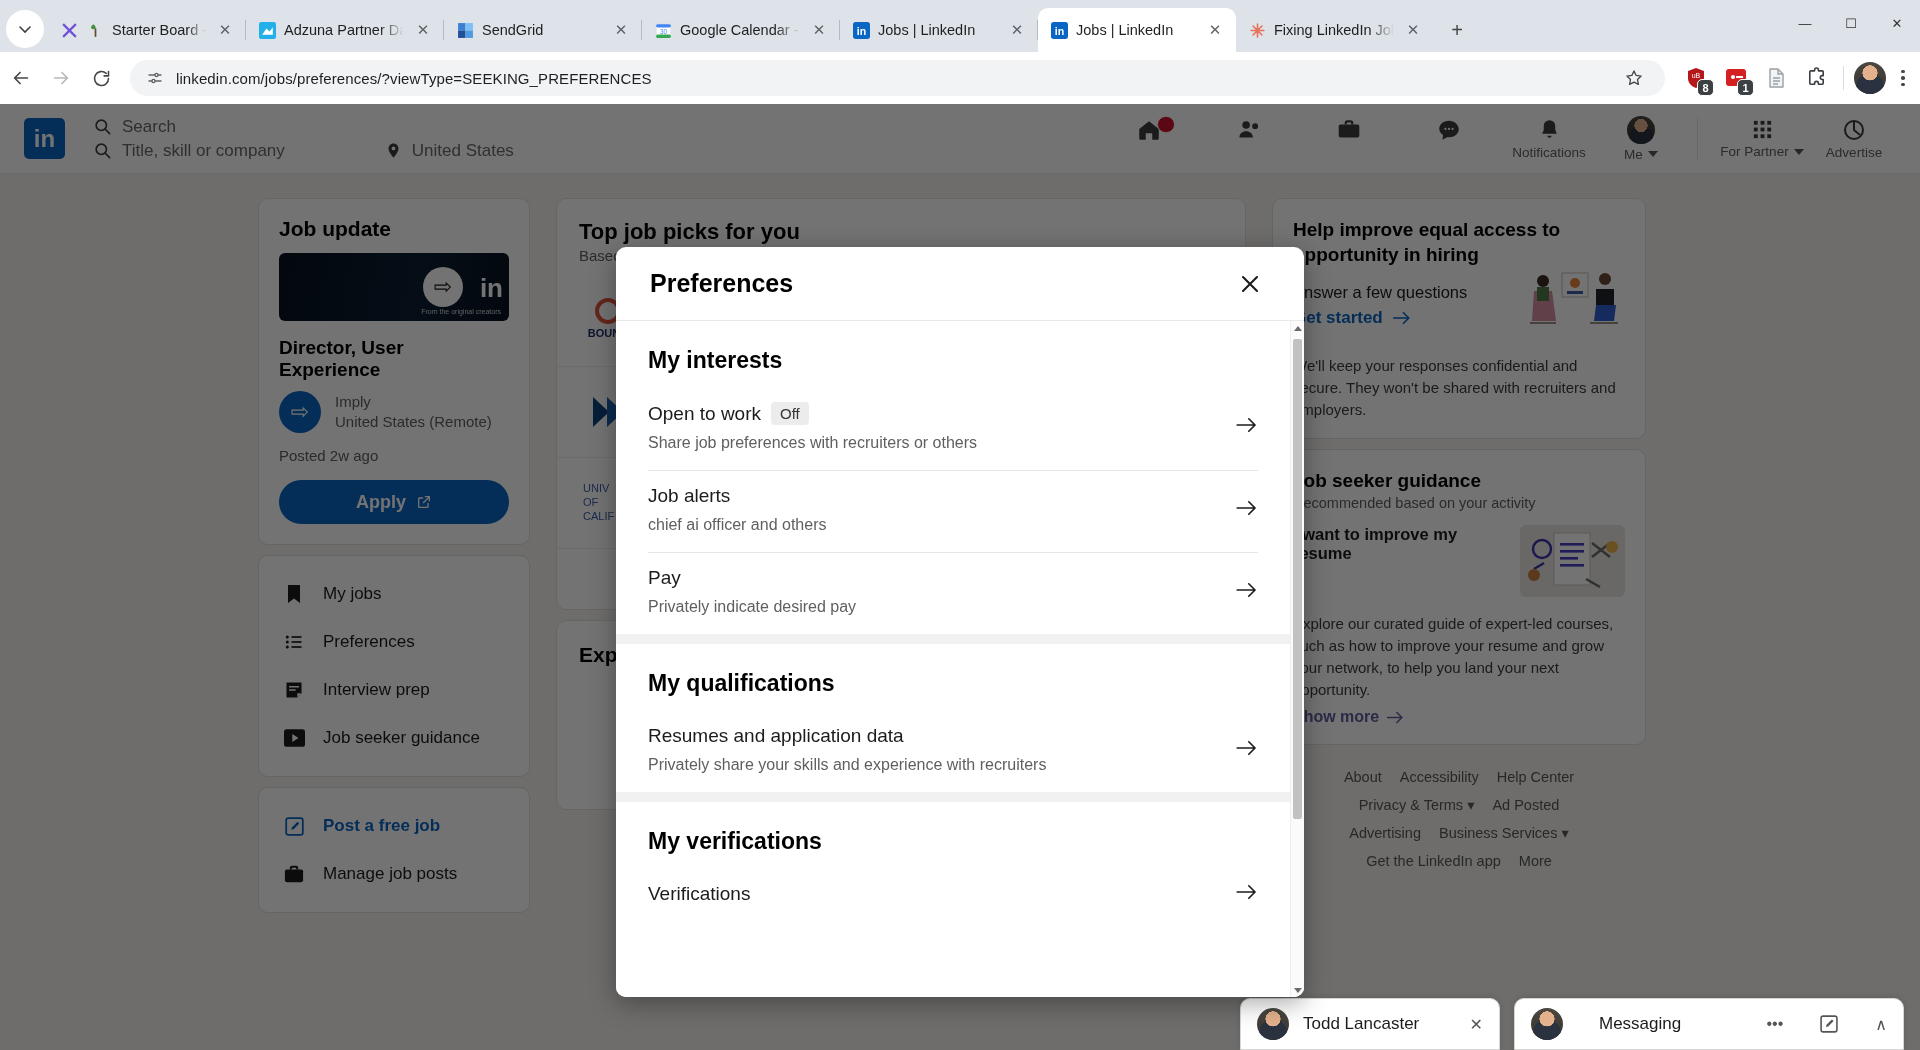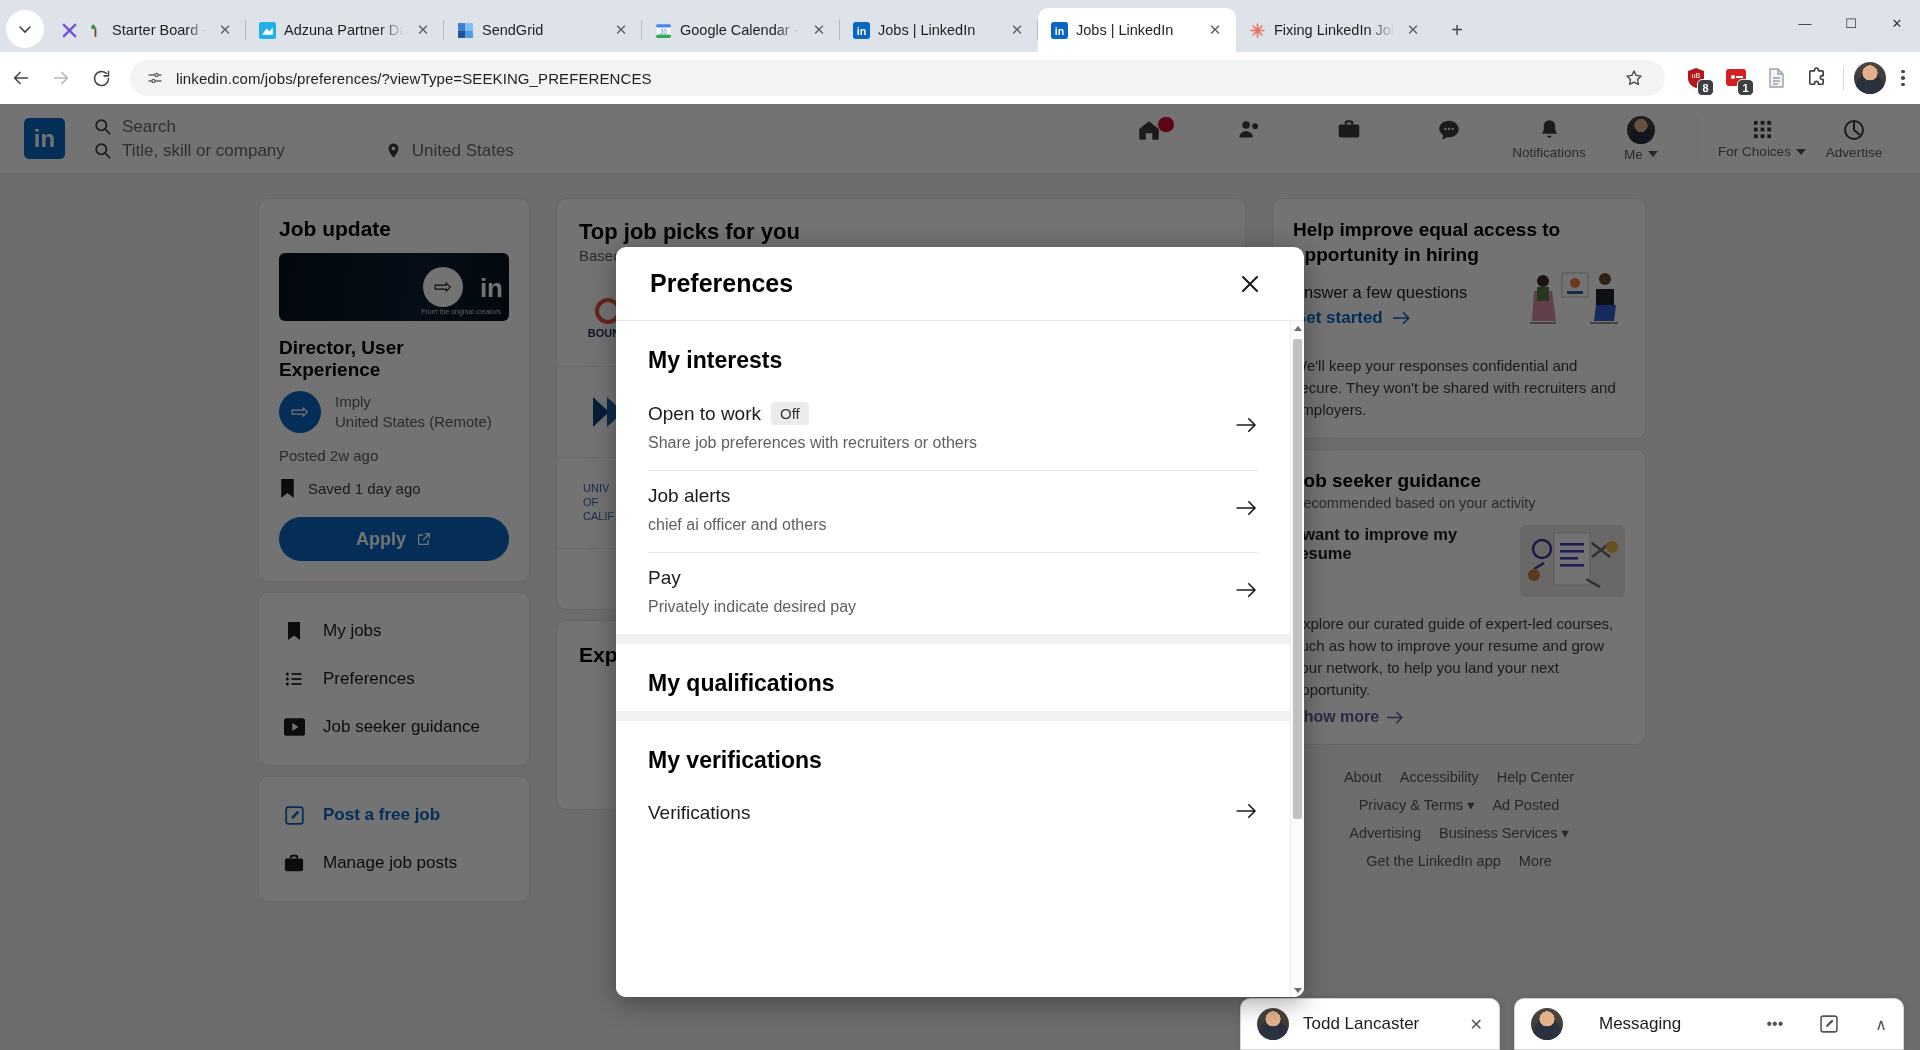--- a/index.html
+++ b/index.html
@@ -525,21 +525,21 @@
                   <rect x="17" y="3" width="4" height="4"></rect>
                   <rect x="3" y="10" width="4" height="4"></rect>
                   <rect x="10" y="10" width="4" height="4"></rect>
                   <rect x="17" y="10" width="4" height="4"></rect>
                   <rect x="3" y="17" width="4" height="4"></rect>
                   <rect x="10" y="17" width="4" height="4"></rect>
                   <rect x="17" y="17" width="4" height="4"></rect>
                 </g>
               </svg>
             <span style="display:flex;align-items:center;gap:5px;">
-              <span>For Choices</span>
+              <span>For Partner</span>
                 <span class="caret-d"></span>
             </span>
           </div>
           <div class="gnav-item thin">
             <svg width="24" height="24" viewBox="0 0 24 24">
                 <circle cx="12" cy="12" r="9" fill="none" stroke="#3d3d3d" stroke-width="2"></circle>
                 <path d="M12 3v9l6 5" stroke="#3d3d3d" stroke-width="2" fill="none"></path>
               </svg>
             <span>Advertise</span>
           </div>
@@ -558,26 +558,20 @@
             </div>
             <div class="jobtitle">Director, User Experience</div>
             <div class="jobco">
               <div class="logo">⇨</div>
               <div class="meta">
                 <div>Imply</div>
                 <div>United States (Remote)</div>
               </div>
             </div>
             <div class="jobmeta">Posted 2w ago</div>
-            <div class="jobsaved">
-              <svg width="17" height="21" viewBox="0 0 16 20">
-                  <path d="M2 1h12v18l-6-4.6L2 19z" fill="#1c1c1c"></path>
-                </svg>
-              <span>Saved 1 day ago</span>
-            </div>
             <div class="applybtn">
               <span>Apply</span>
               <svg width="16" height="16" viewBox="0 0 24 24">
                   <path d="M14 4h6v6M20 4l-9 9M18 14v5a1 1 0 0 1-1 1H5a1 1 0 0 1-1-1V7a1 1 0 0 1 1-1h5" fill="none" stroke="#fff" stroke-width="2" stroke-linecap="round" stroke-linejoin="round"></path>
                 </svg>
             </div>
           </div>
 
           <div class="card">
             <div class="navlist">
@@ -596,20 +590,32 @@
                         <circle cx="4" cy="6" r="1.8"></circle>
                         <circle cx="4" cy="12" r="1.8"></circle>
                         <circle cx="4" cy="18" r="1.8"></circle>
                         <rect x="9" y="5" width="12" height="2"></rect>
                         <rect x="9" y="11" width="12" height="2"></rect>
                         <rect x="9" y="17" width="12" height="2"></rect>
                       </g>
                     </svg>
                   </span>
                 <span>Preferences</span>
+              </div>
+              <div class="navrow">
+                <span class="navicon">
+                    <svg width="20" height="20" viewBox="0 0 24 24">
+                      <path d="M3 3h18v13l-5 5H3z" fill="#1c1c1c"></path>
+                      <path d="M16 21v-5h5" fill="#fff"></path>
+                      <g stroke="#fff" stroke-width="1.7">
+                        <path d="M6 8h12M6 12h8"></path>
+                      </g>
+                    </svg>
+                  </span>
+                <span>Interview prep</span>
               </div>
               <div class="navrow">
                 <span class="navicon">
                     <svg width="21" height="18" viewBox="0 0 24 20">
                       <rect width="24" height="20" rx="3" fill="#1c1c1c"></rect>
                       <path d="M9.5 5.5l7 4.5-7 4.5z" fill="#fff"></path>
                     </svg>
                   </span>
                 <span>Job seeker guidance</span>
               </div>
@@ -846,20 +852,33 @@
                     <path d="M1 9h20m0 0l-7-7m7 7l-7 7" stroke="currentColor" stroke-width="1.9" fill="none" stroke-linecap="round" stroke-linejoin="round"></path>
                   </svg>
               </span>
             </div>
           </div>
 
           <div class="msep"></div>
 
           <div class="msection">
             <h3>My qualifications</h3>
+            <div class="mrow nb">
+              <div>
+                <div class="lbl">
+                  <span>Resumes and application data</span>
+                </div>
+                <div class="desc">Privately share your skills and experience with recruiters</div>
+              </div>
+              <span class="arrow">
+                <svg width="22" height="16" viewBox="0 0 24 18">
+                    <path d="M1 9h20m0 0l-7-7m7 7l-7 7" stroke="currentColor" stroke-width="1.9" fill="none" stroke-linecap="round" stroke-linejoin="round"></path>
+                  </svg>
+              </span>
+            </div>
           </div>
 
           <div class="msep"></div>
 
           <div class="msection">
             <h3>My verifications</h3>
             <div class="mrow nb">
               <div>
                 <div class="lbl">
                   <span>Verifications</span>

